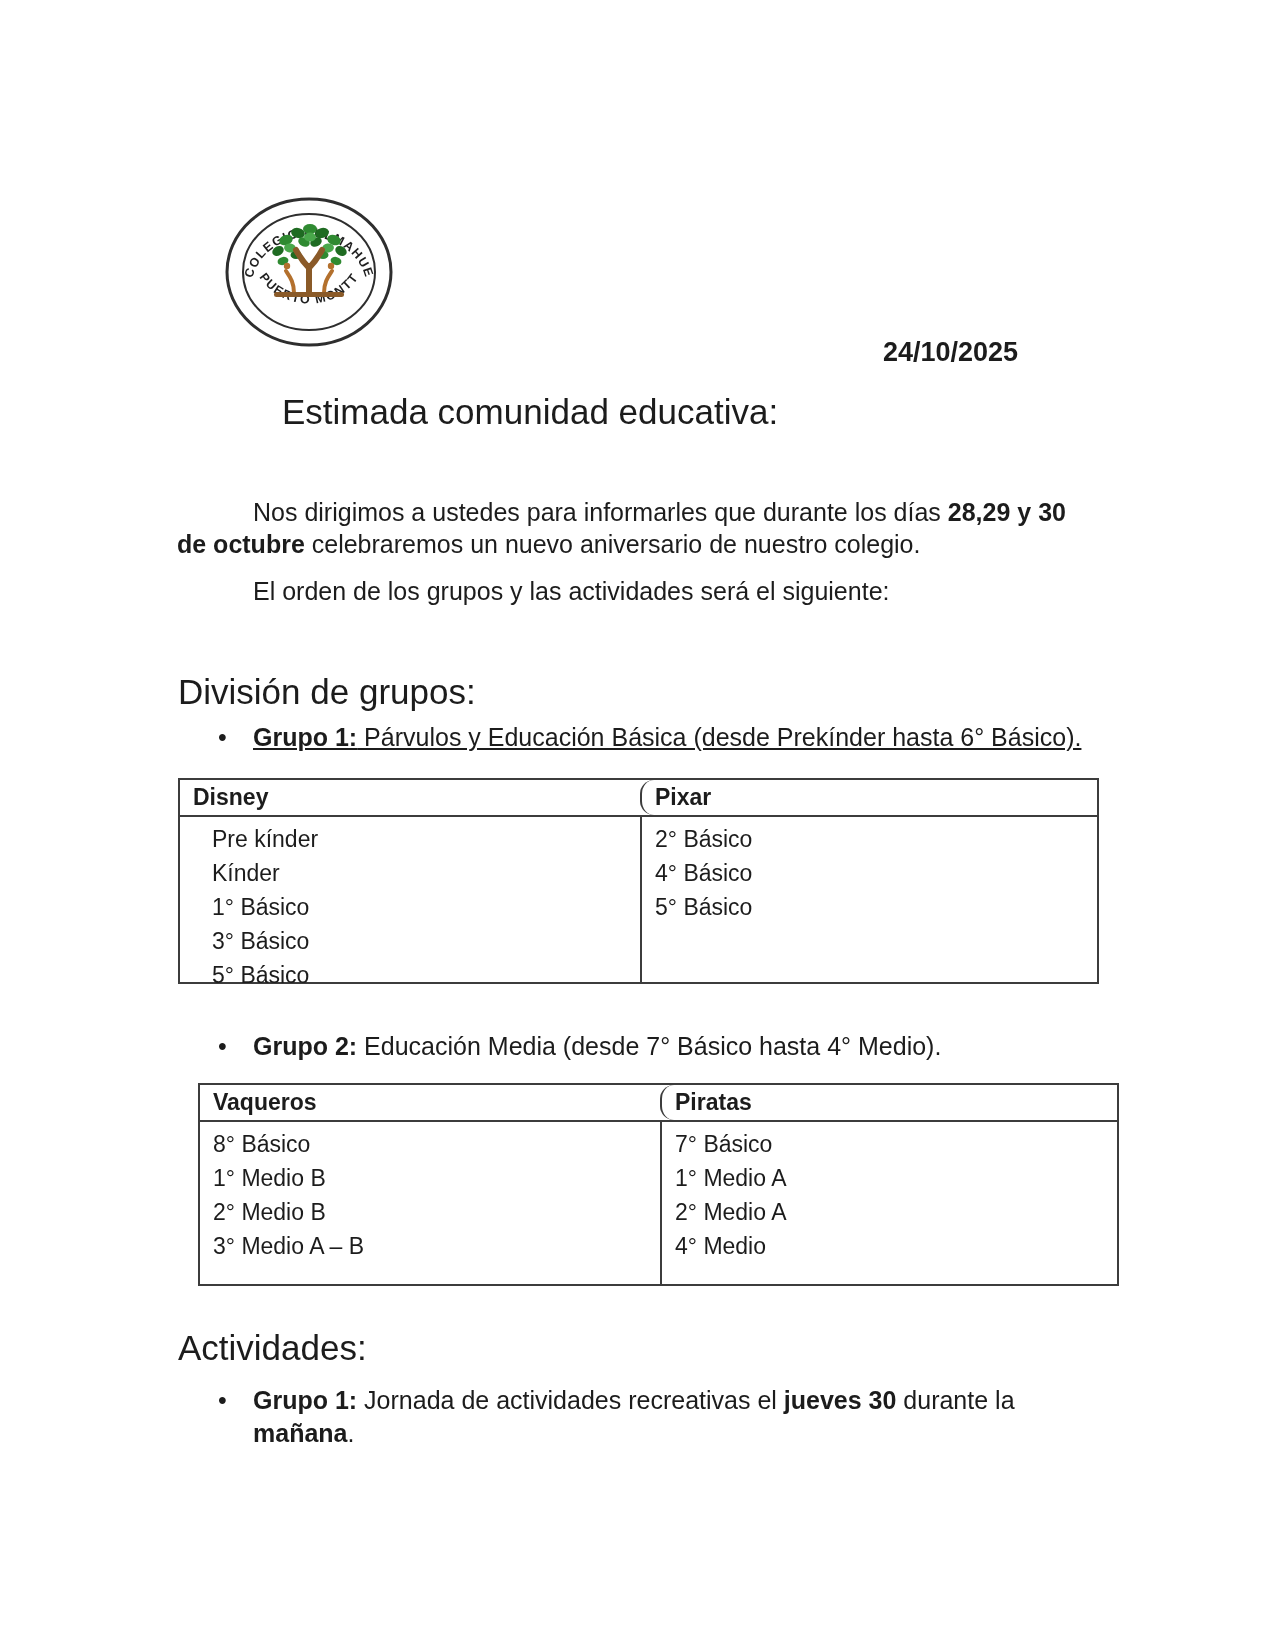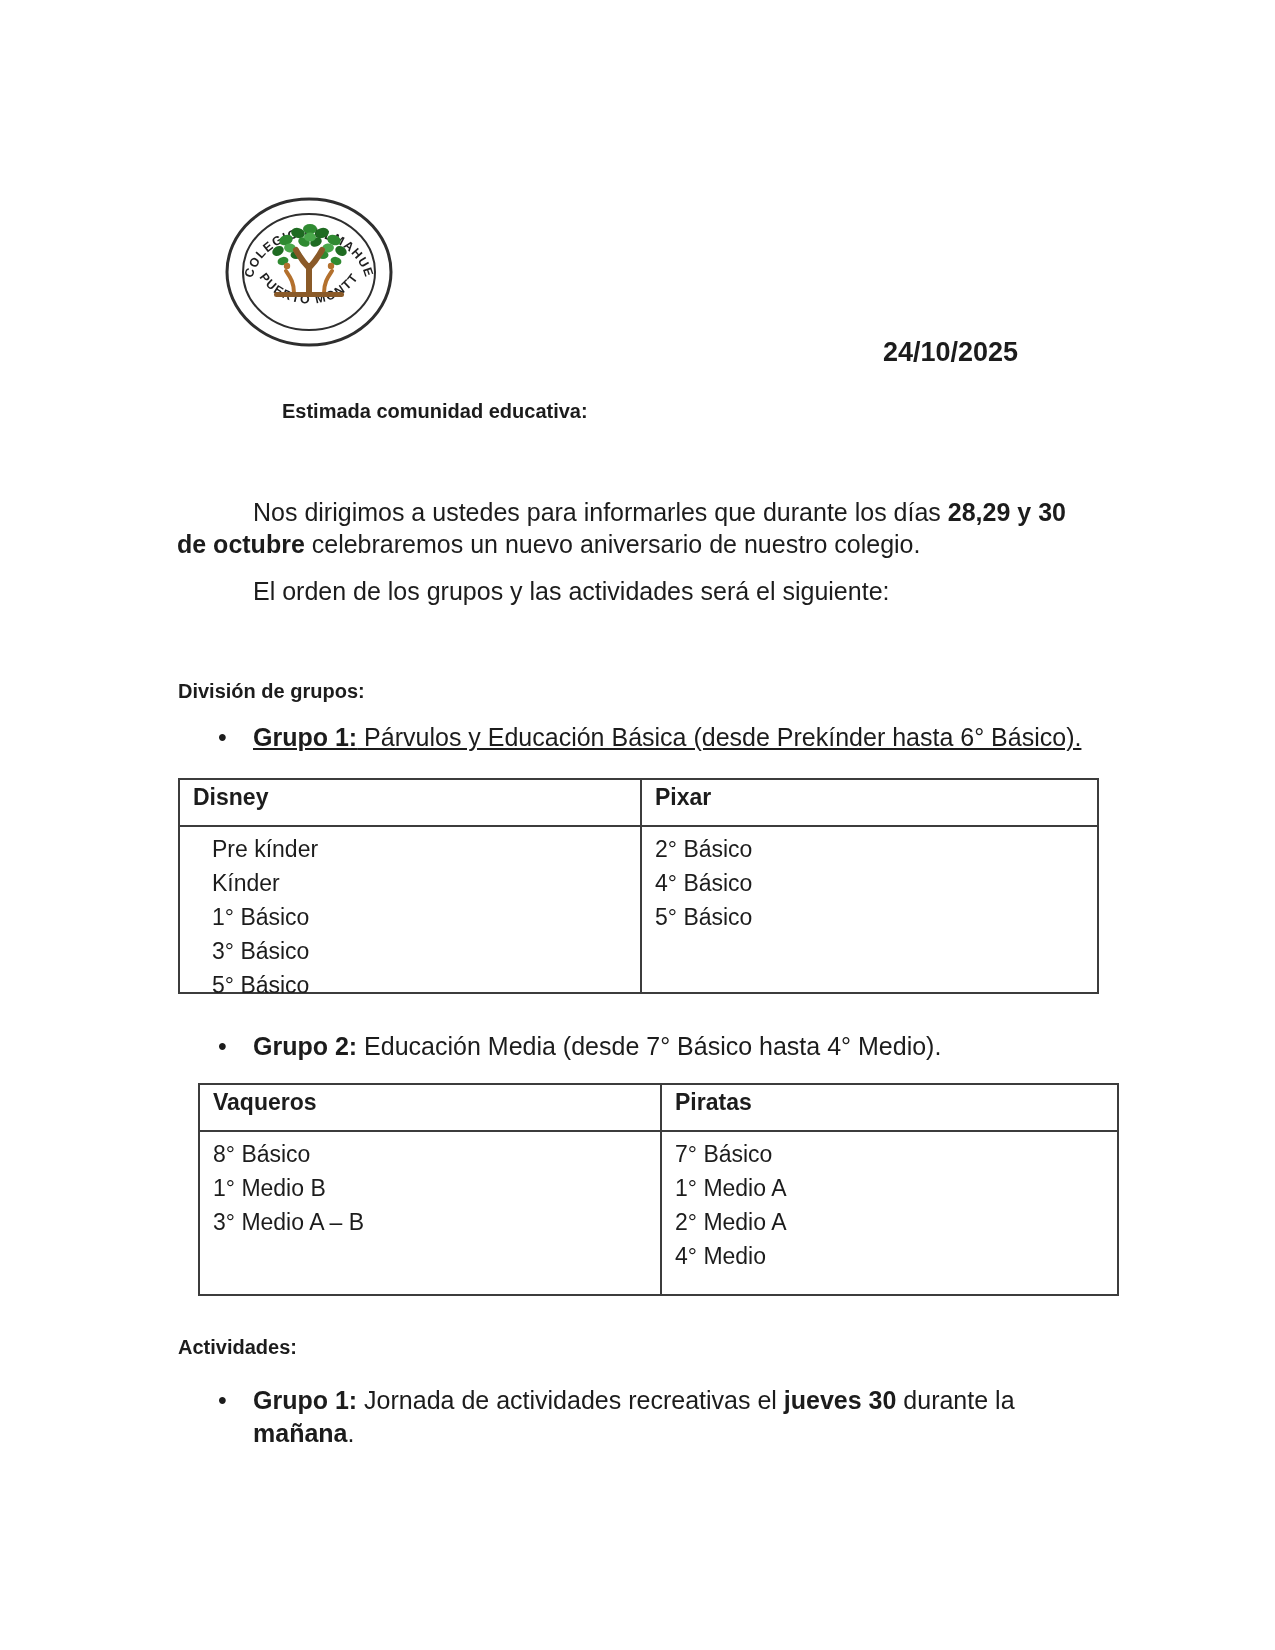--- a/index.html
+++ b/index.html
@@ -13,21 +13,21 @@
     color:#1c1c1c;
     overflow:hidden;
   }
   .line{
     position:absolute;
     font-size:25px;
     line-height:33px;
     white-space:nowrap;
   }
   .b{font-weight:bold;}
-  .h{font-weight:bold;font-size:20px;}
+  .h{font-weight:normal;font-size:35px;}
   .date{font-weight:bold;font-size:27px;}
   .dot{
     position:absolute;
     font-size:25px;
     line-height:33px;
     white-space:nowrap;
   }
   .logo{
     position:absolute;
     left:224px;
@@ -41,22 +41,23 @@
     width:921px;
     box-sizing:border-box;
     border:2px solid #3c3c3c;
     background:#ffffff;
   }
   .tbl .hdr{display:flex;border-bottom:2px solid #3c3c3c;}
   .tbl .hcell{
     font-weight:bold;
     font-size:23px;
     line-height:33px;
-    padding:1px 0 11px 13px;
+    padding:1px 0 1px 13px;
     box-sizing:border-box;
+    border-radius:14px;
   }
   .tbl .tbody{display:flex;}
   .tbl .cell{
     font-size:23px;
     line-height:34px;
     padding:5px 0 0 13px;
     box-sizing:border-box;
   }
   .tbl .c1{width:460px;flex:0 0 460px;}
   .tbl .c2{flex:1 1 auto;border-left:2px solid #3c3c3c;}
@@ -157,20 +158,21 @@
 
   <div class="tbl" style="top:1083px;margin-left:20px;">
     <div class="hdr">
       <div class="hcell c1">Vaqueros</div>
       <div class="hcell c2">Piratas</div>
     </div>
     <div class="tbody">
       <div class="cell c1" style="height:160px;">
         <div class="cell-line">8° Básico</div>
         <div class="cell-line">1° Medio B</div>
+        <div class="cell-line">2° Medio B</div>
         <div class="cell-line">3° Medio A – B</div>
       </div>
       <div class="cell c2" style="height:162px;">
         <div class="cell-line">7° Básico</div>
         <div class="cell-line">1° Medio A</div>
         <div class="cell-line">2° Medio A</div>
         <div class="cell-line">4° Medio</div>
       </div>
     </div>
   </div>

